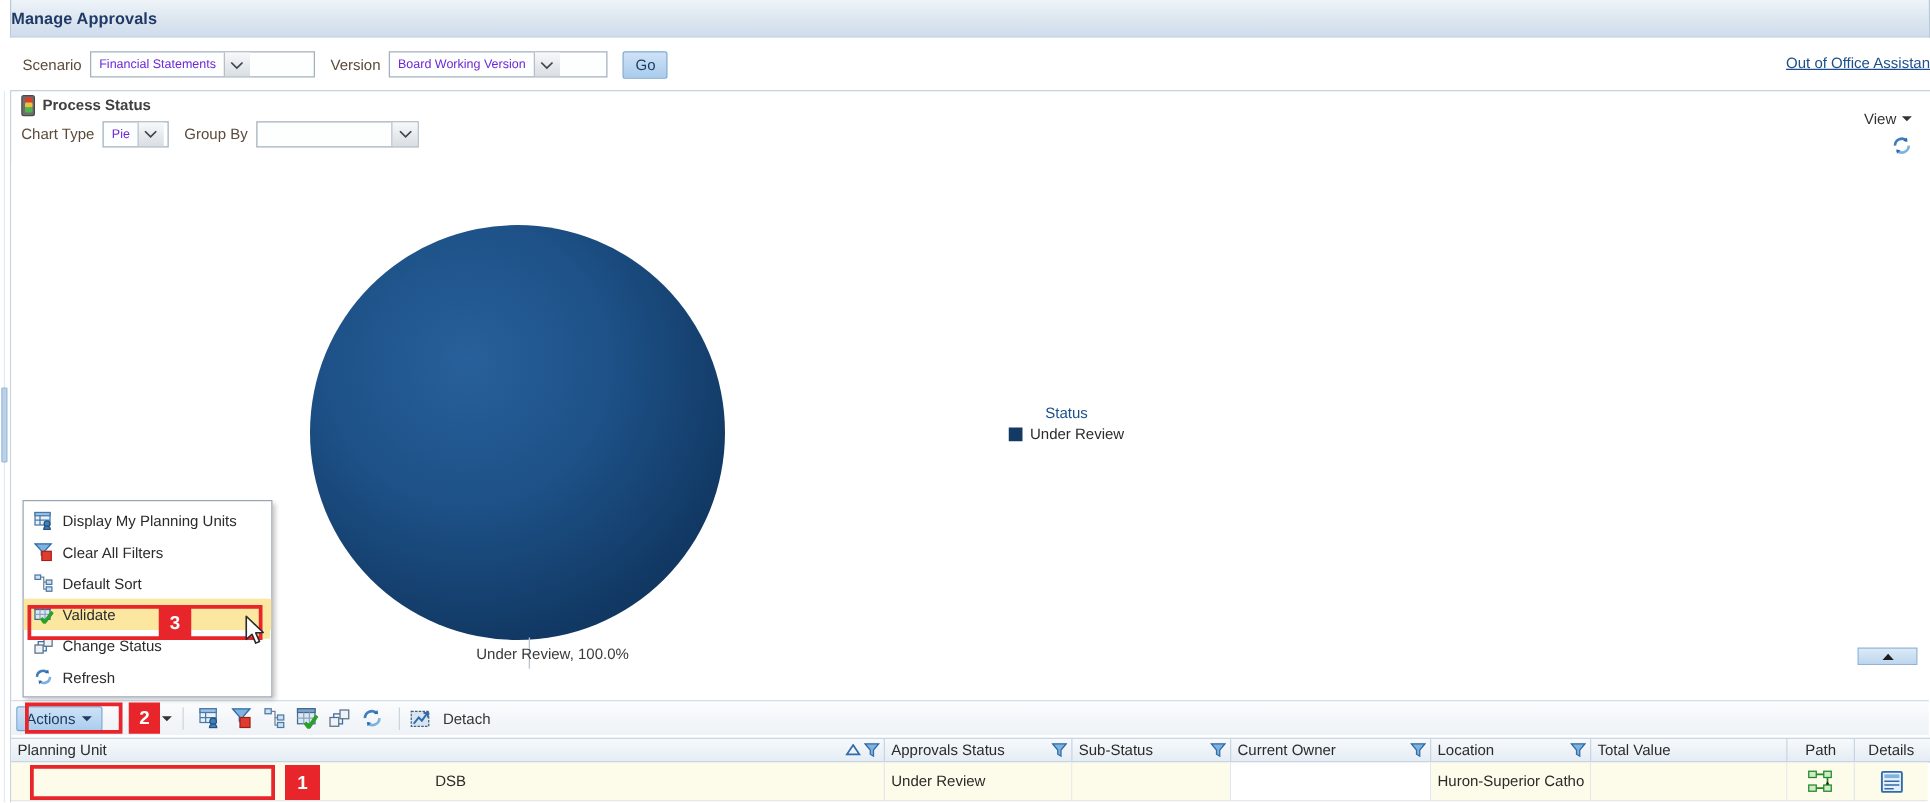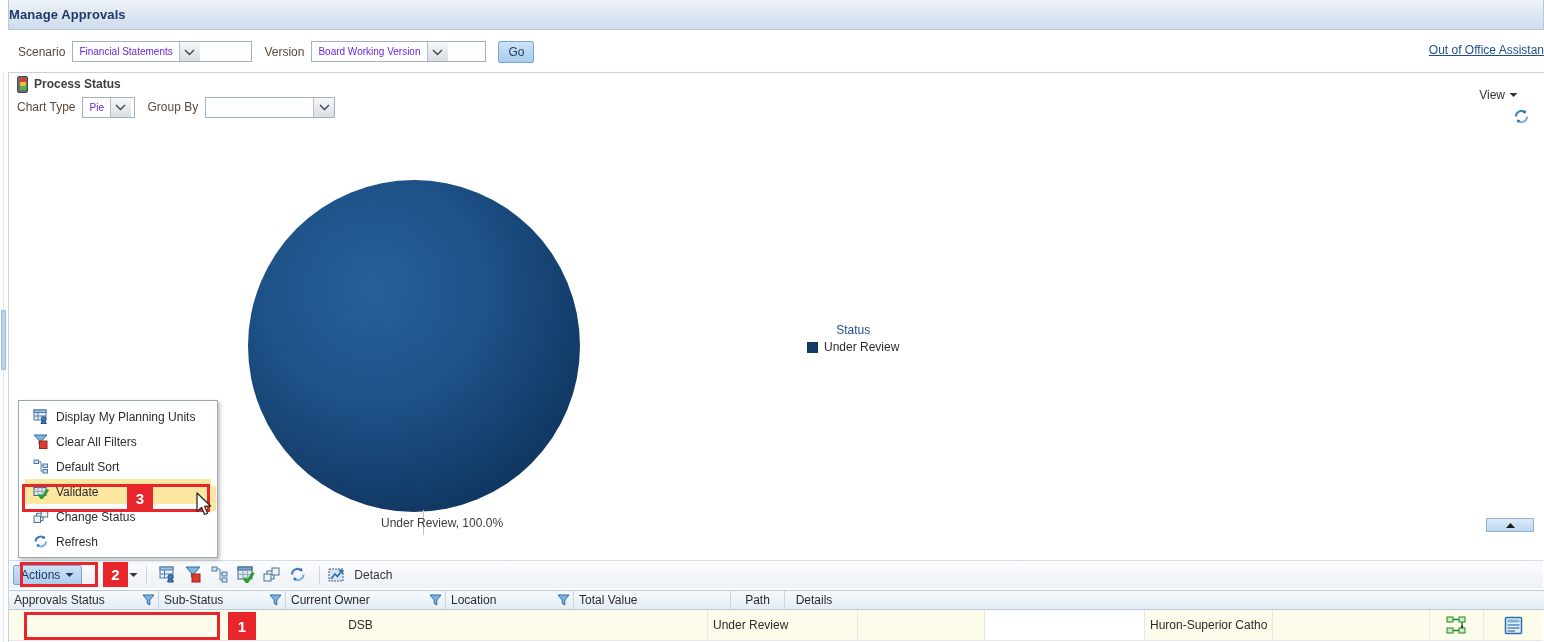--- a/index.html
+++ b/index.html
@@ -87,21 +87,21 @@
     justify-content: space-around; padding: 1px 0;
   }
   .trafficlight i { width: 6px; height: 4px; border-radius: 1px; display:block; }
 
   .chartopts {
     position: relative; height: 24px; padding-left: 8px;
     display: flex; align-items: center;
   }
 
   .viewmenu {
-    position: absolute; right: 26px; top: 15px;
+    position: absolute; right: 14px; top: 15px;
     font-size: 12px; color: #333; cursor: pointer;
     display: flex; align-items: center; gap: 4px;
   }
   .refresh-top {
     position: absolute; right: 14px; top: 35px; cursor: pointer;
   }
 
   
   .chartarea {
     position: absolute; left: 9px; top: 130px; width: 1534px; height: 405px;
@@ -191,21 +191,21 @@
   }
   .td.white { background: #ffffff; }
   .td.center { justify-content: center; padding-left: 0; }
 
   
   .ctxmenu {
     position: absolute; left: 18px; top: 400px; width: 200px;
     background: #ffffff;
     border: 1px solid #9aa8b6;
     box-shadow: 2px 2px 4px rgba(0,0,0,0.25);
-    padding: 3px 6px;
+    padding: 3px 0;
     z-index: 40;
   }
   .mi {
     display: flex; align-items: center; gap: 7px;
     height: 25px; padding-left: 8px;
     font-size: 12px; color: #2b2b2b; cursor: pointer;
   }
   .mi.sel { background: #fbe7a0; }
   .mi-ico { width: 16px; height: 16px; display:flex; align-items:center; justify-content:center; flex: 0 0 16px; }
 
@@ -415,20 +415,31 @@
         <rect x="1" y="2" width="14" height="12" fill="#d7e5f2" stroke="#45607a" stroke-dasharray="2 1"></rect>
         <path d="M3 12 L7 7 L9.5 9.5 L13.5 4" stroke="#2f6ba8" stroke-width="1.6" fill="none"></path>
         <path d="M10.8 3.4 H14.3 V6.9" stroke="#2f6ba8" stroke-width="1.5" fill="none"></path>
       </svg>
       <span>Detach</span>
     </span>
   </div>
 
   <div class="table">
     <div class="thead">
+      <div class="th" style="width:699px">
+        <span>Planning Unit</span>
+        <span class="hicons">
+          <svg width="13" height="10" viewBox="0 0 13 10">
+            <path d="M6.5 1 L11.5 8.5 H1.5 Z" fill="none" stroke="#2f6ba8" stroke-width="1.4"></path>
+          </svg>
+          <svg width="13" height="12" viewBox="0 0 13 12">
+            <path d="M1 1 H12 L7.8 6 V11 L5.2 9.4 V6 Z" fill="#7fb3de" stroke="#2f6ba8"></path>
+          </svg>
+        </span>
+      </div>
       <div class="th" style="width:150px">
         <span>Approvals Status</span>
         <span class="hicons">
           <svg width="13" height="12" viewBox="0 0 13 12">
             <path d="M1 1 H12 L7.8 6 V11 L5.2 9.4 V6 Z" fill="#7fb3de" stroke="#2f6ba8"></path>
           </svg>
         </span>
       </div>
       <div class="th" style="width:127px">
         <span>Sub-Status</span>

